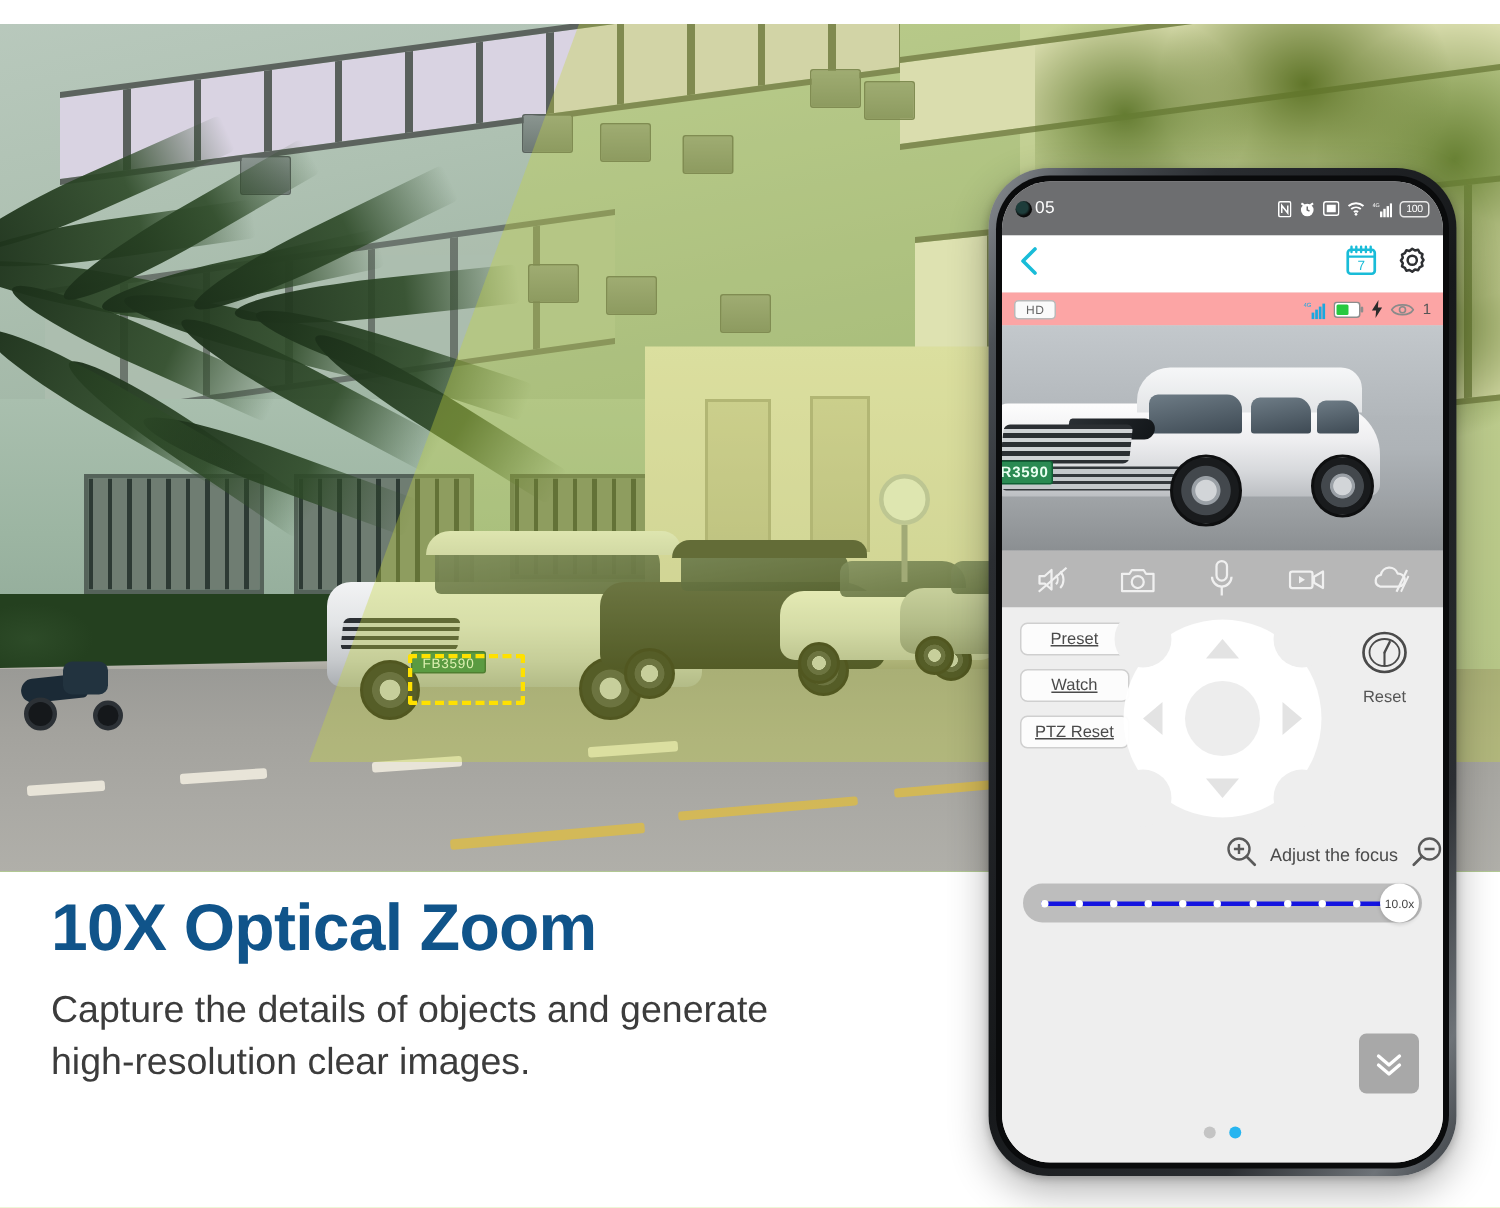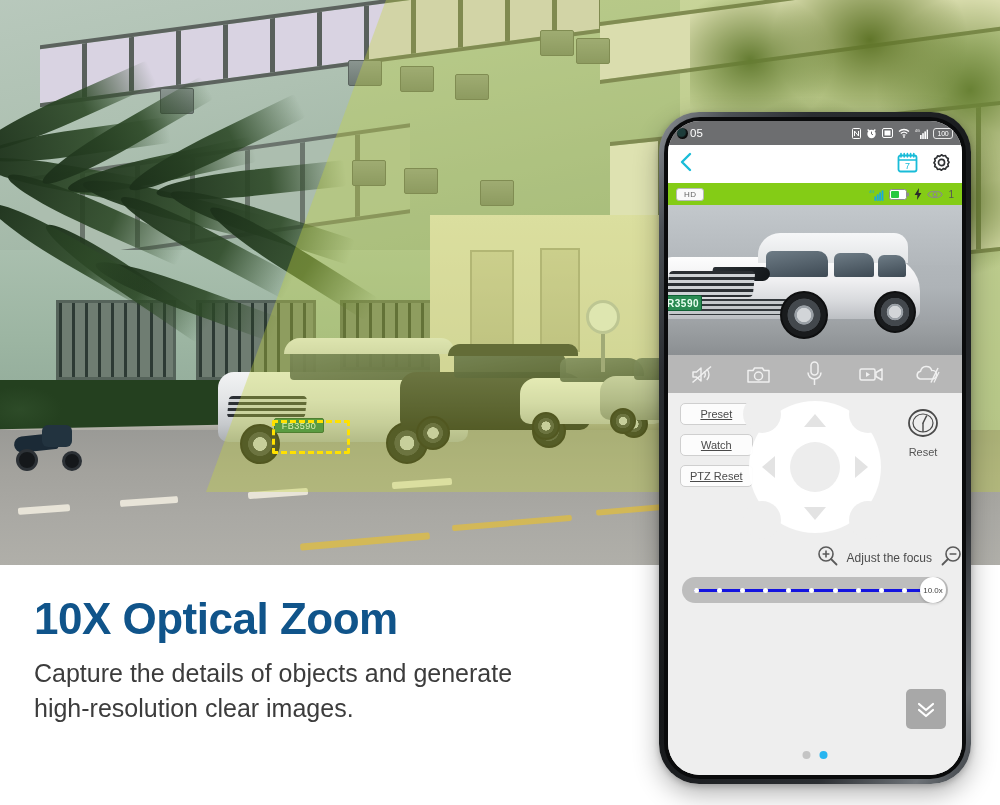--- a/index.html
+++ b/index.html
@@ -6,21 +6,21 @@
   html, body {
     width: 1000px; height: 805px;
     font-family: "Liberation Sans", sans-serif;
     background: #ffffff;
     overflow: hidden;
   }
   #root { position: relative; width: 1000px; height: 805px; background:#fff; }
 
   
   .photo {
-    position: absolute; left: 0; top: 0; width: 1000px; height: 565px;
+    position: absolute; left: 0; top: 16px; width: 1000px; height: 565px;
     overflow: hidden; background: #84cc16;
   }
   
   .bg-sky {
     position: absolute; inset: 0;
     background:
       linear-gradient(180deg,#cfd4da 0%, #c9cfd4 12%, #b8c0bd 20%, #a9b5ad 30%, #9aa89f 45%, #8e9d94 60%, #87958c 100%);
   }
   
   .bldg-main {
@@ -172,21 +172,21 @@
     overflow: hidden;
   }
   .screen {
     position: relative; width: 100%; height: 100%;
     border-radius: 32px; overflow: hidden; background: #efefef;
     display: flex; flex-direction: column;
   }
 
   
   .statusbar {
-    height: 24px; background: #6d6e70; color: #fff;
+    height: 36px; background: #6d6e70; color: #fff;
     display: flex; align-items: center; padding: 0 9px; flex: none;
     font-size: 11px;
   }
   .punchhole {
     width: 11px; height: 11px; border-radius: 50%;
     background: radial-gradient(circle at 40% 40%, #1d3c3a 0 40%, #0a0a0a 60%);
     margin-right: 2px; flex: none;
   }
   .sb-time { font-size: 11.5px; letter-spacing:.2px; }
   .sb-right { margin-left: auto; display: flex; align-items: center; gap: 5px; }
@@ -199,21 +199,21 @@
 
   
   .navbar {
     height: 38px; background: #fff; display: flex; align-items: center;
     padding: 0 10px; flex: none;
   }
   .nav-right { margin-left: auto; display: flex; align-items: center; gap: 13px; }
 
   
   .inforow {
-    height: 22px; background: #84cc16; display: flex; align-items: center;
+    height: 22px; background: #fca5a5; display: flex; align-items: center;
     padding: 0 8px; flex: none;
   }
   .hd-badge {
     border: 1px solid #b9b9b9; border-radius: 3px; background: #fafafa;
     font-size: 8px; color: #666; padding: 1px 7px; letter-spacing:.4px;
   }
   .info-right { margin-left: auto; display: flex; align-items: center; gap: 5px; }
   .eye-count { font-size: 10px; color: #555; }
 
   

